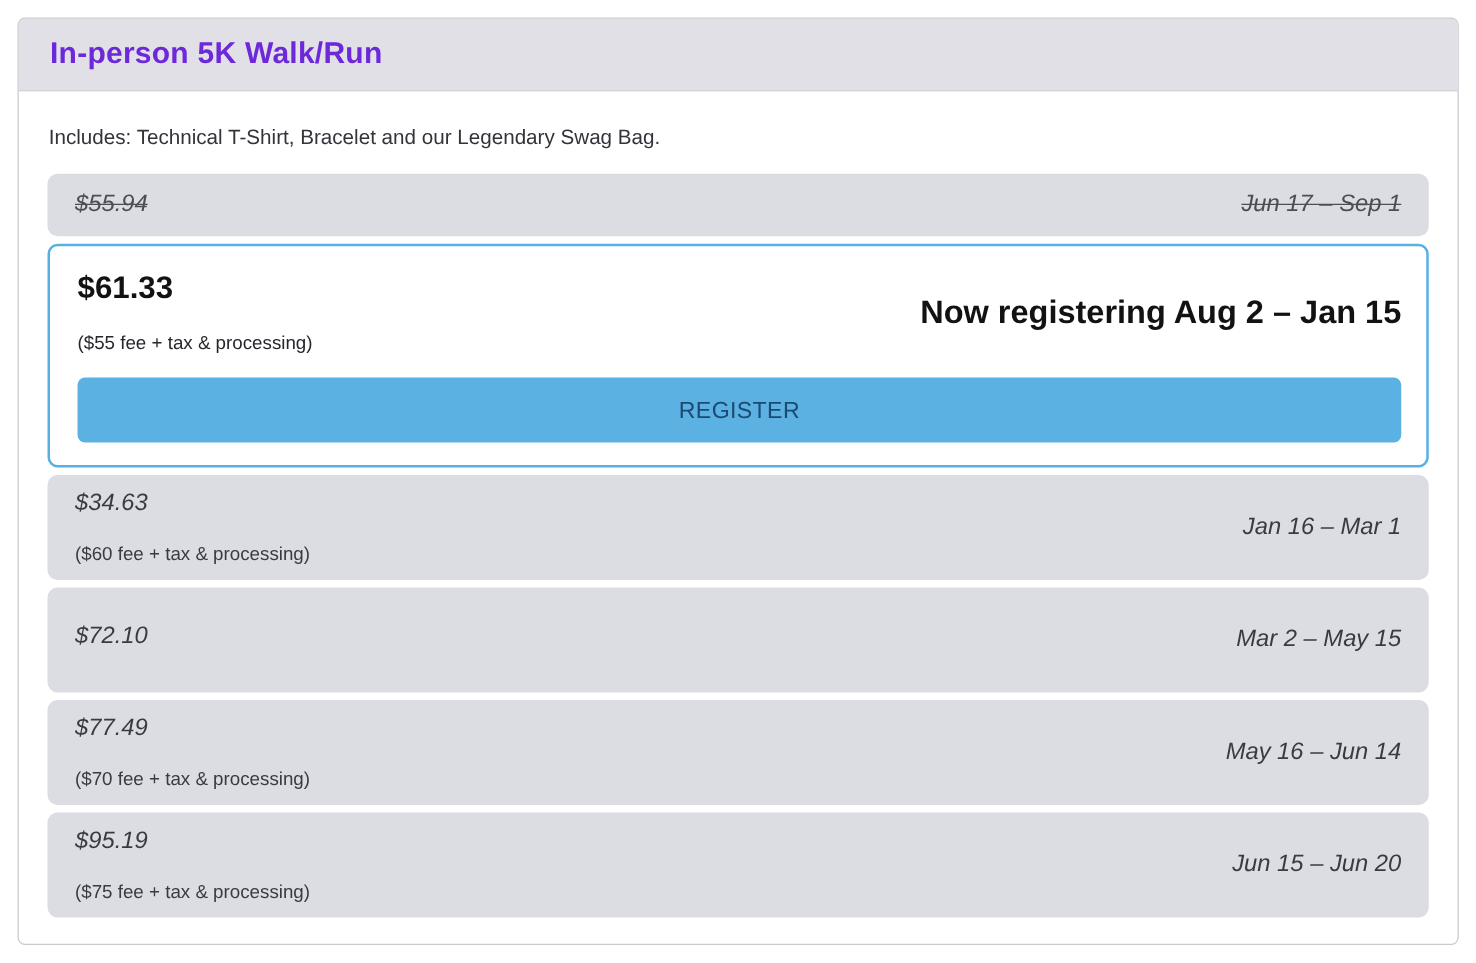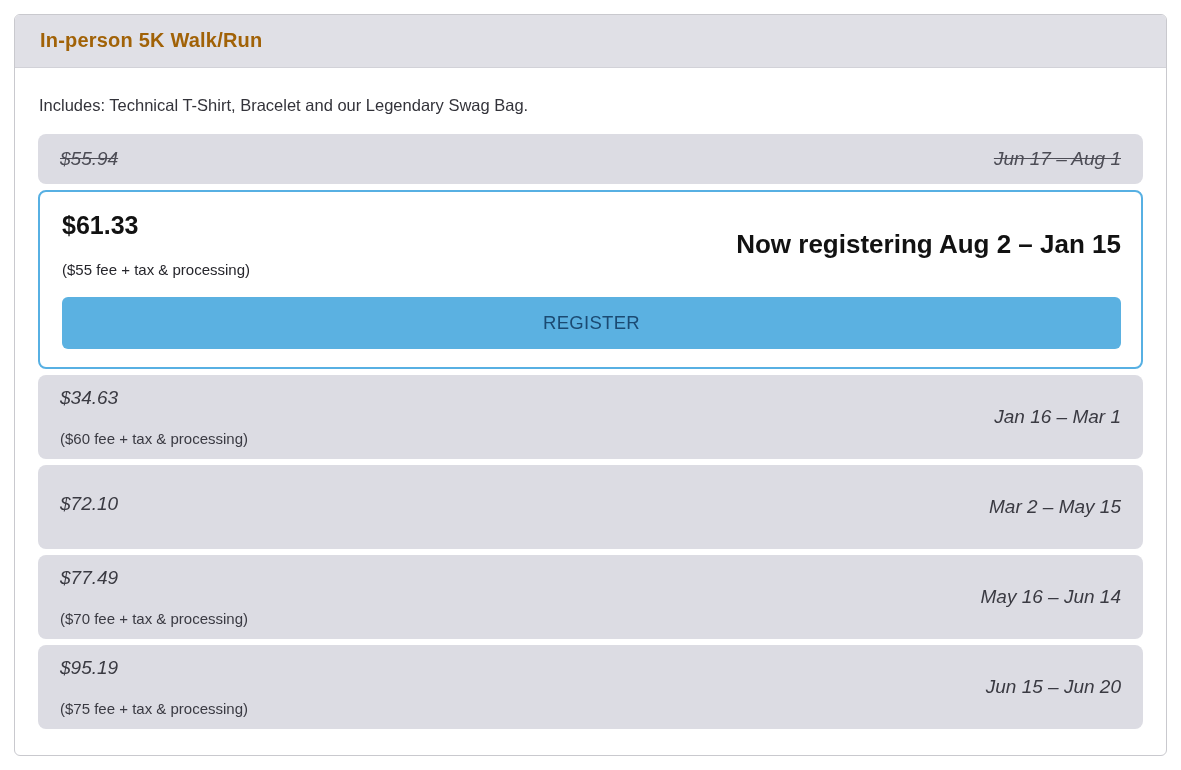--- a/index.html
+++ b/index.html
@@ -17,23 +17,23 @@
     border: 1px solid #c9c9ce;
     border-radius: 6px;
     overflow: hidden;
   }
   .card-header {
     background: #e0e0e6;
     border-bottom: 1px solid #d2d2d8;
     padding: 14px 25px 15px 25px;
   }
   .event-title {
-    font-size: 20px;
+    font-size: 24px;
     font-weight: bold;
-    color: #a16207;
+    color: #6d28d9;
     letter-spacing: 0.2px;
   }
   .card-body {
     padding: 20px 23px 24px 23px;
   }
   .includes-text {
     font-size: 16.5px;
     color: #33333a;
     margin: 8px 1px 19px 1px;
   }
@@ -134,21 +134,21 @@
   </div>
 
   <div class="card-body">
 
     <p class="includes-text">Includes: Technical T-Shirt, Bracelet and our Legendary Swag Bag.</p>
 
     <div class="tier-list">
 
       <div class="tier tier-expired">
         <span class="price">$55.94</span>
-        <span class="dates">Jun 17 – Aug 1</span>
+        <span class="dates">Jun 17 – Sep 1</span>
       </div>
 
       <div class="tier-active">
         <div class="tier-active-top">
           <div>
             <div class="price">$61.33</div>
             <div class="fee-note">($55 fee + tax &amp; processing)</div>
           </div>
           <div class="now-registering">Now registering Aug 2 – Jan 15</div>
         </div>

